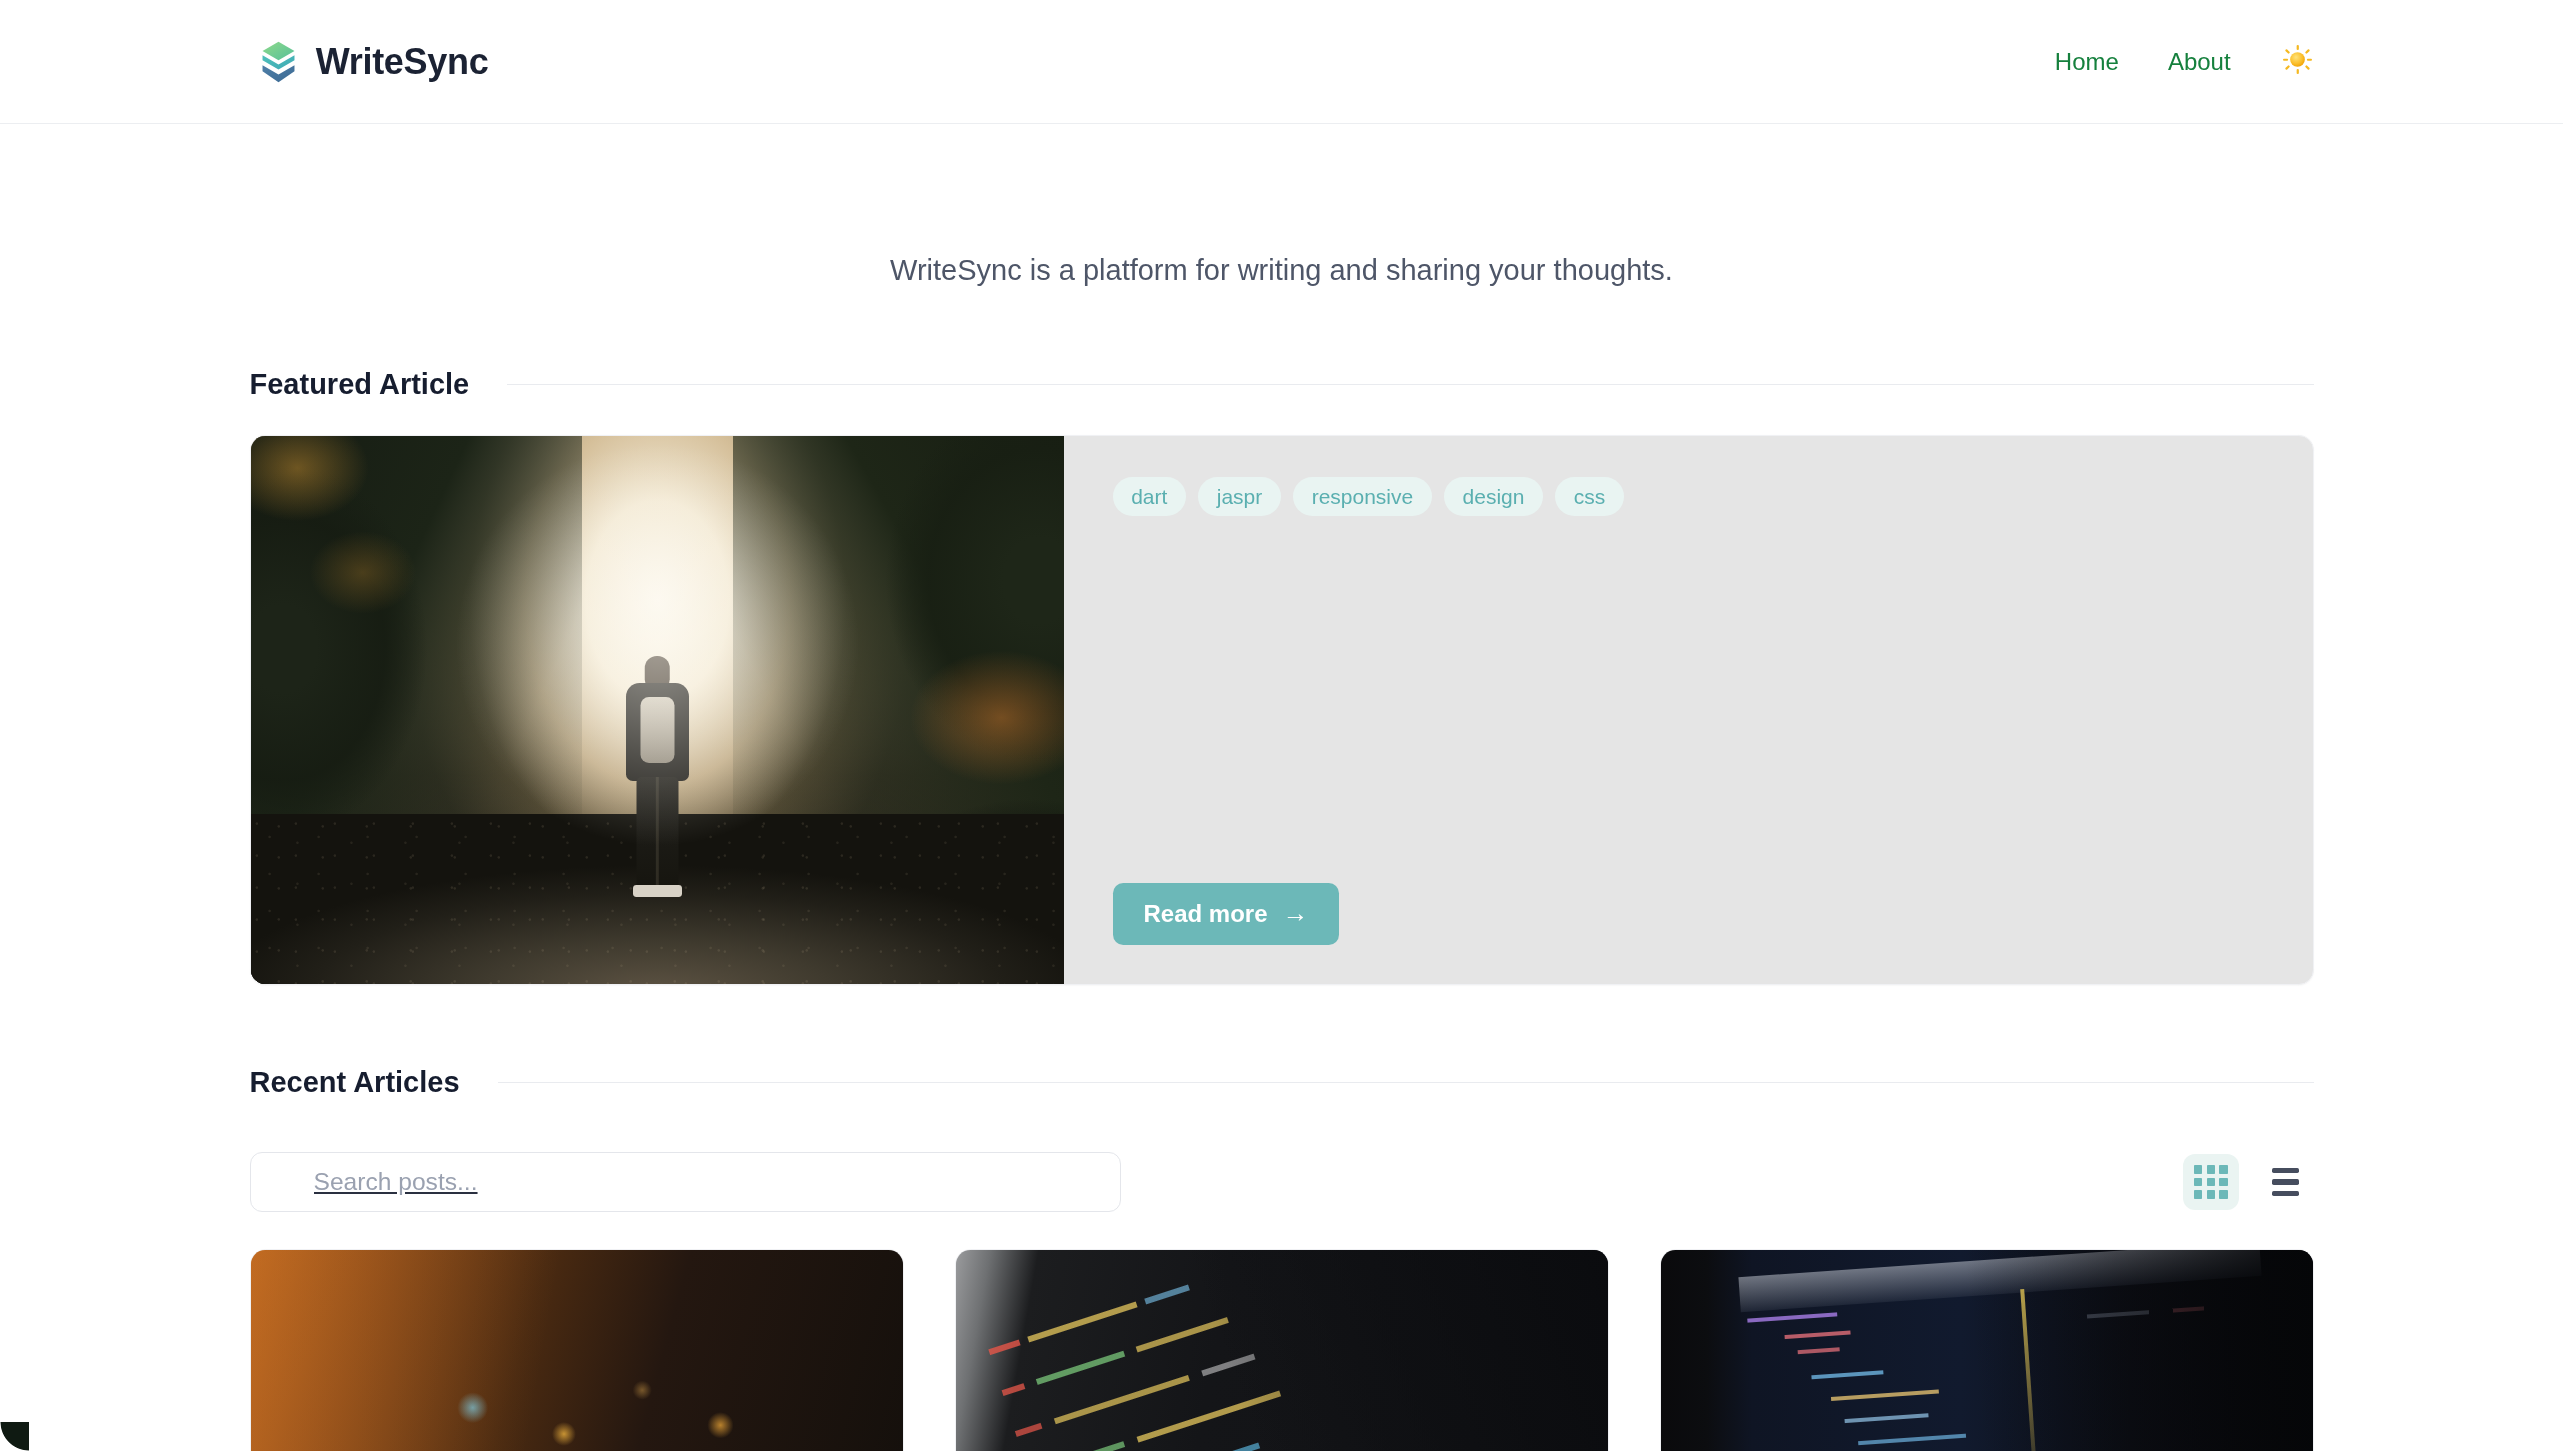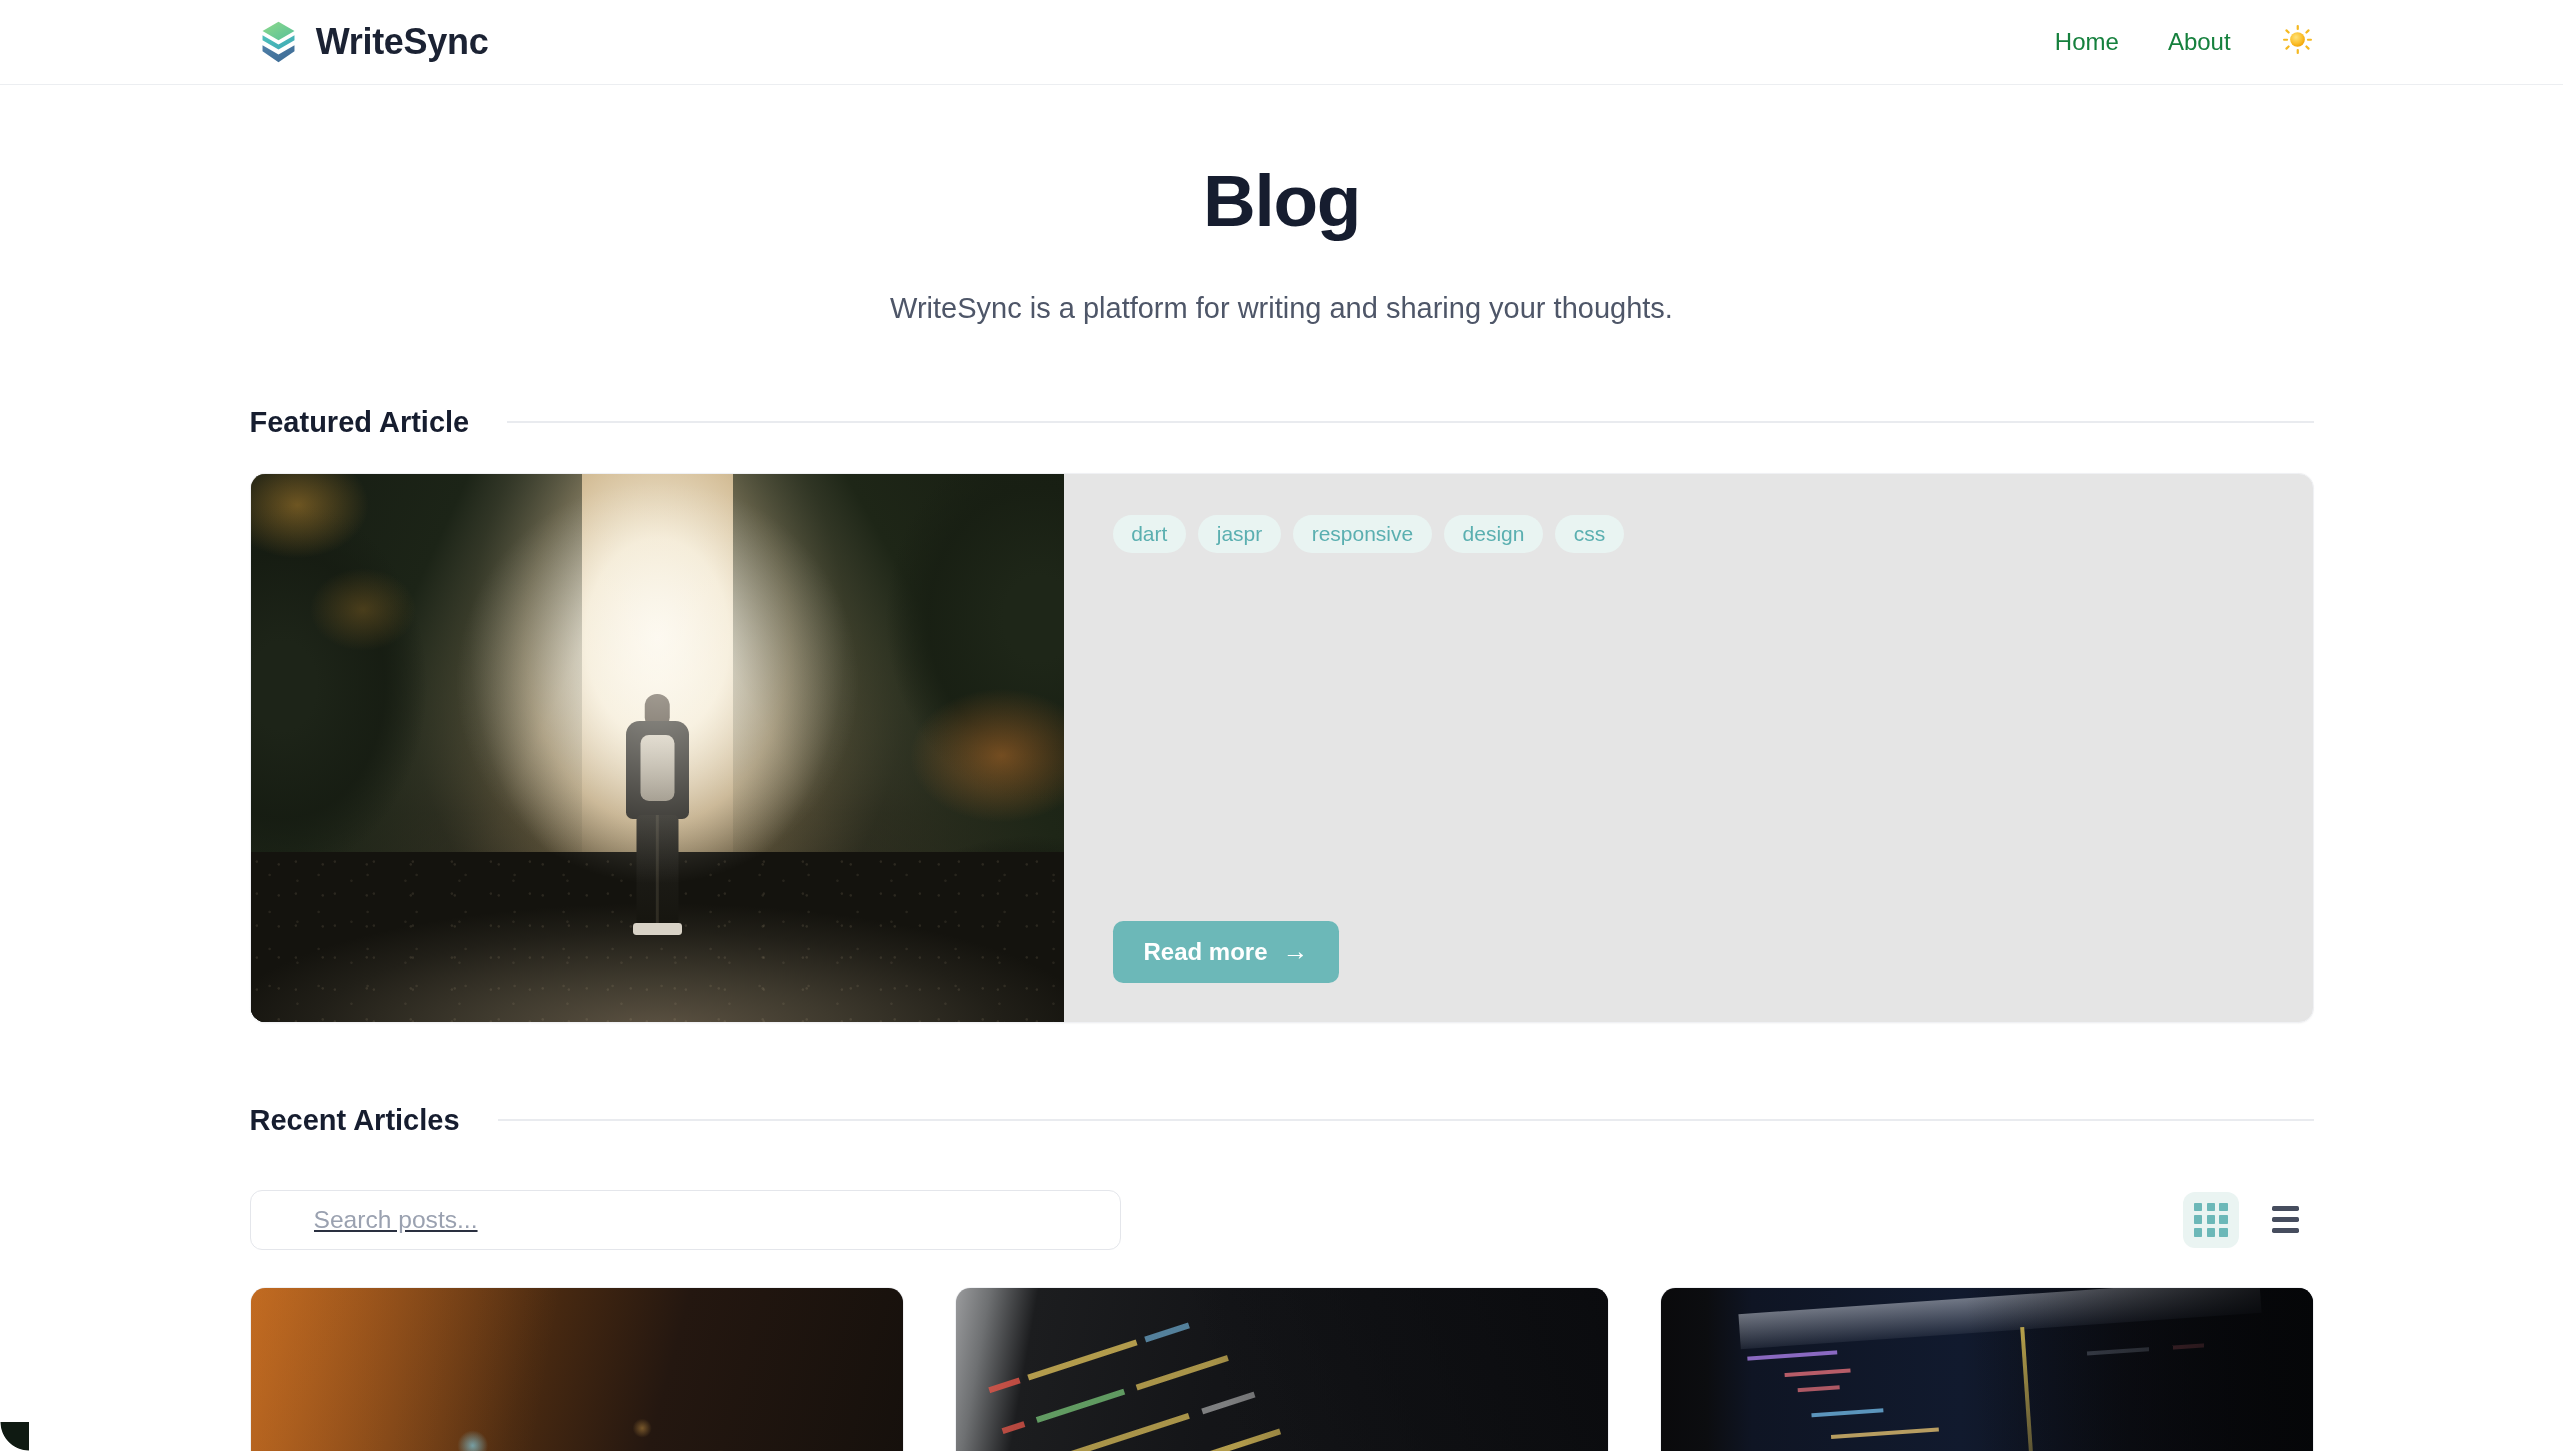--- a/index.html
+++ b/index.html
@@ -7,21 +7,21 @@
   html, body {
     width: 2563px;
     height: 1451px;
     background: #ffffff;
     font-family: "Liberation Sans", sans-serif;
     overflow: hidden;
   }
 
   
   .site-header {
-    height: 85px;
+    height: 124px;
     border-bottom: 1.7px solid #eceef1;
     display: flex;
     align-items: center;
     justify-content: space-between;
     padding: 0 251px 0 260px;
     background: #ffffff;
   }
   .brand {
     display: flex;
     align-items: center;
@@ -486,21 +486,20 @@
           <circle cx="17" cy="17" r="8.6" fill="url(#sg)"></circle>
         </svg>
       </span>
     </button>
   </nav>
 </header>
 
 <main class="page">
 
   <section class="hero">
-    <h1 class="hero-title">Blog</h1>
     <p class="hero-subtitle">WriteSync is a platform for writing and sharing your thoughts.</p>
   </section>
 
   <div class="section-head">
     <span class="section-head-title">Featured Article</span>
     <span class="section-head-rule"></span>
   </div>
 
   <article class="featured-card">
     <div class="featured-media">

